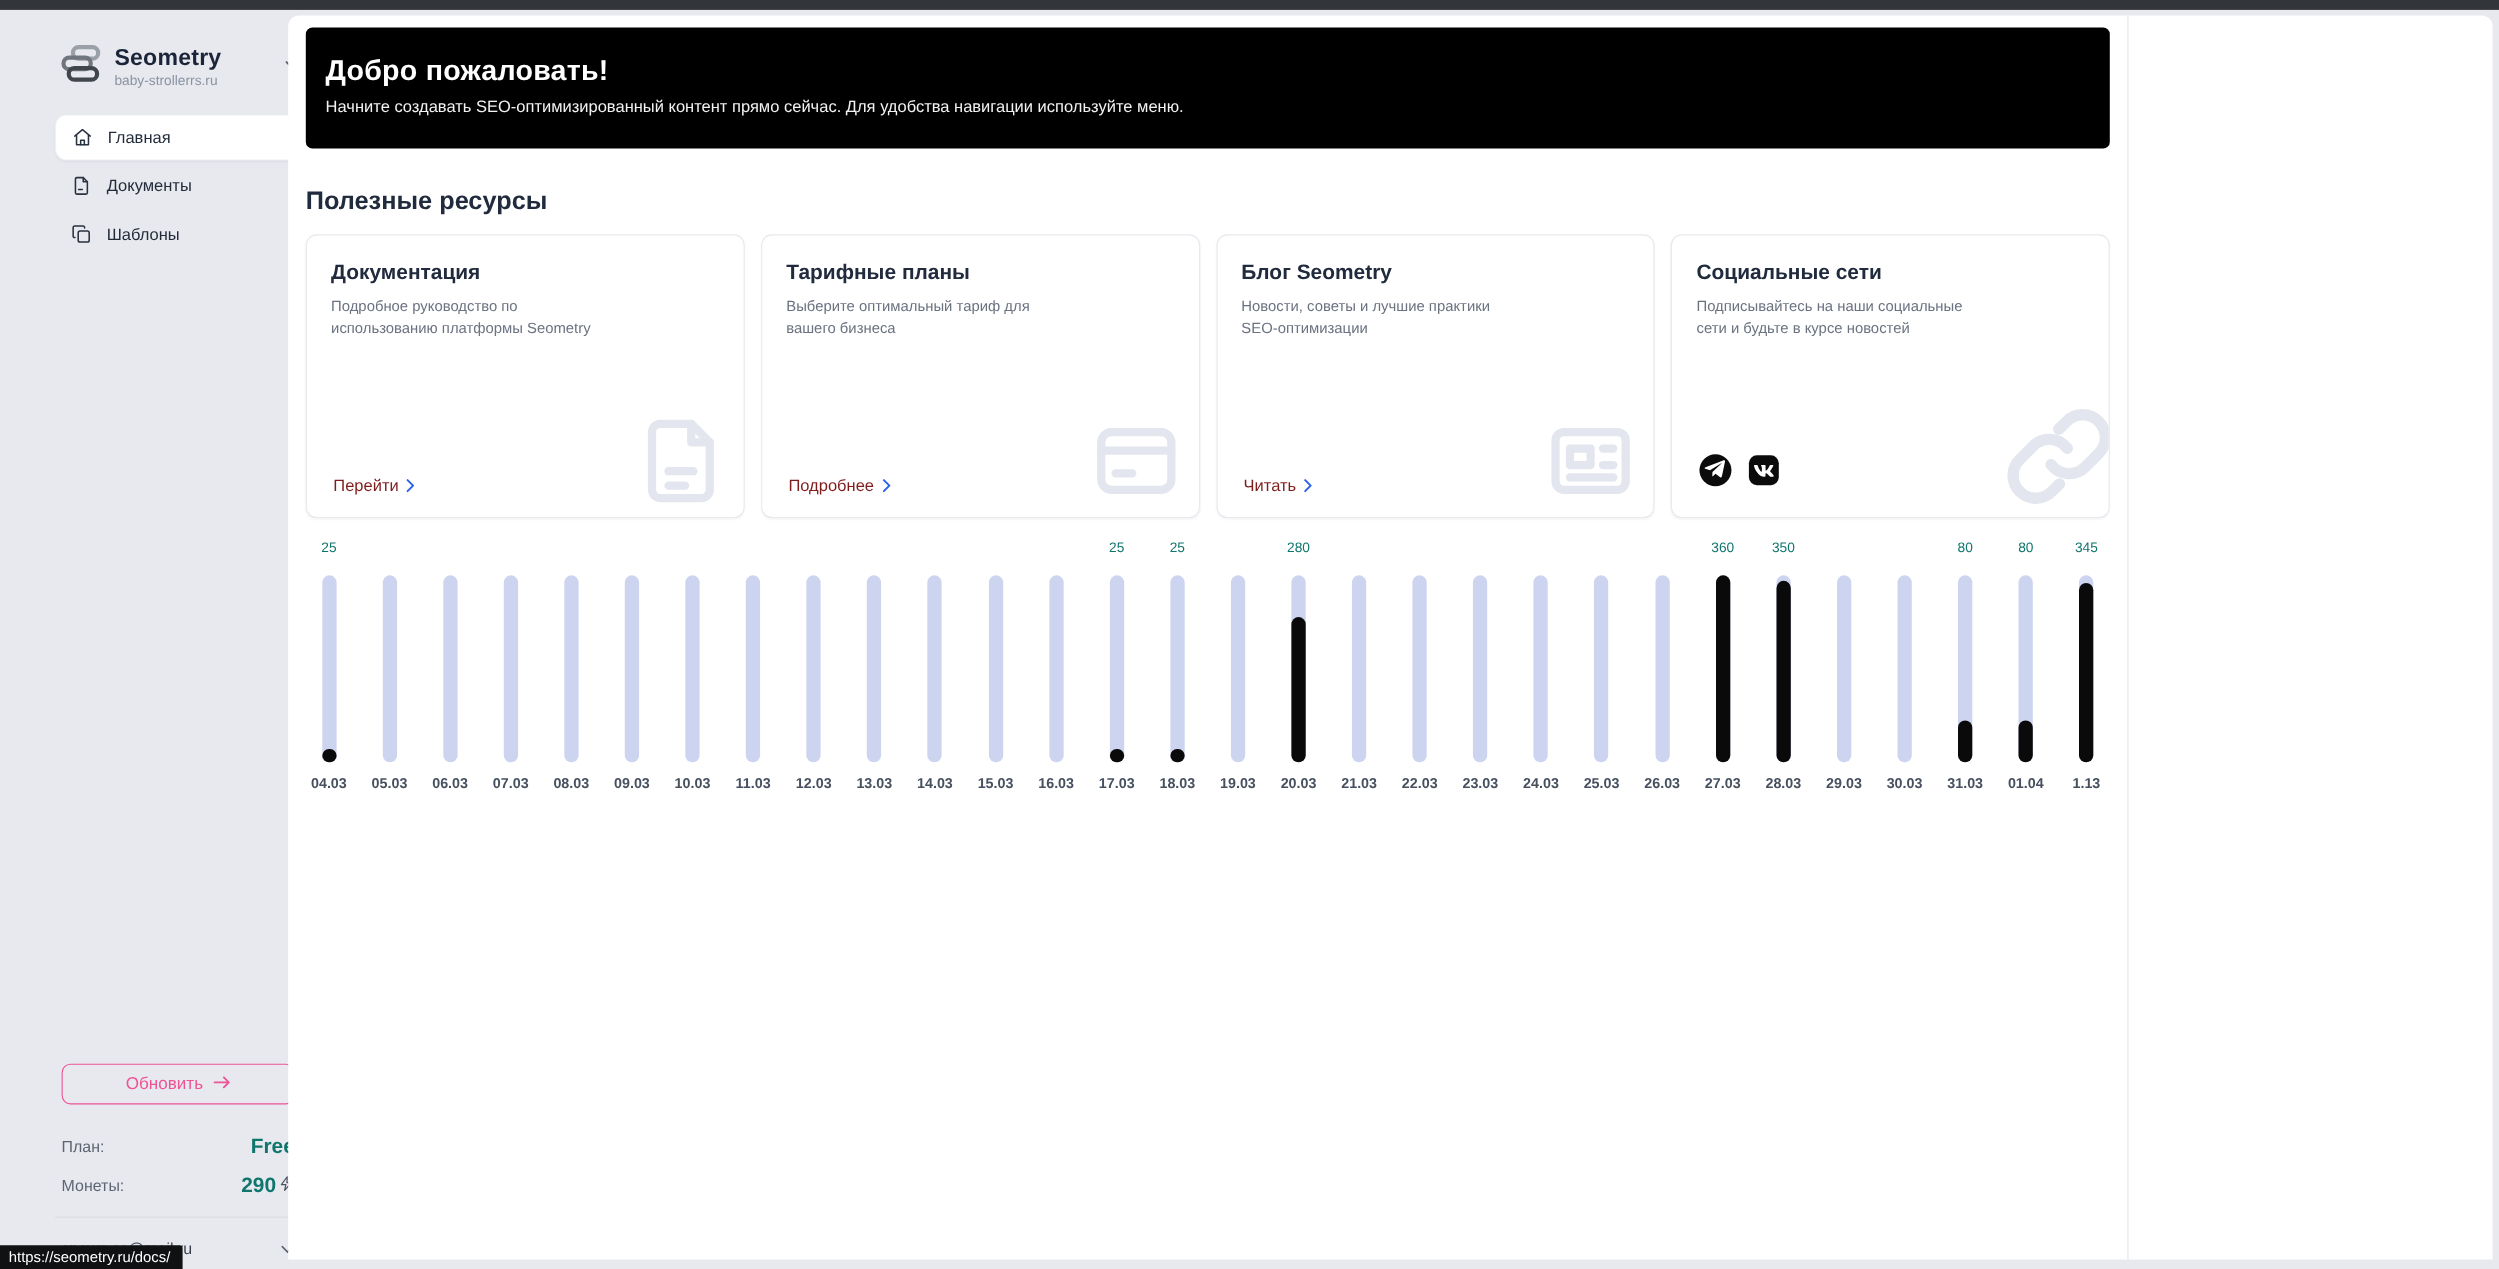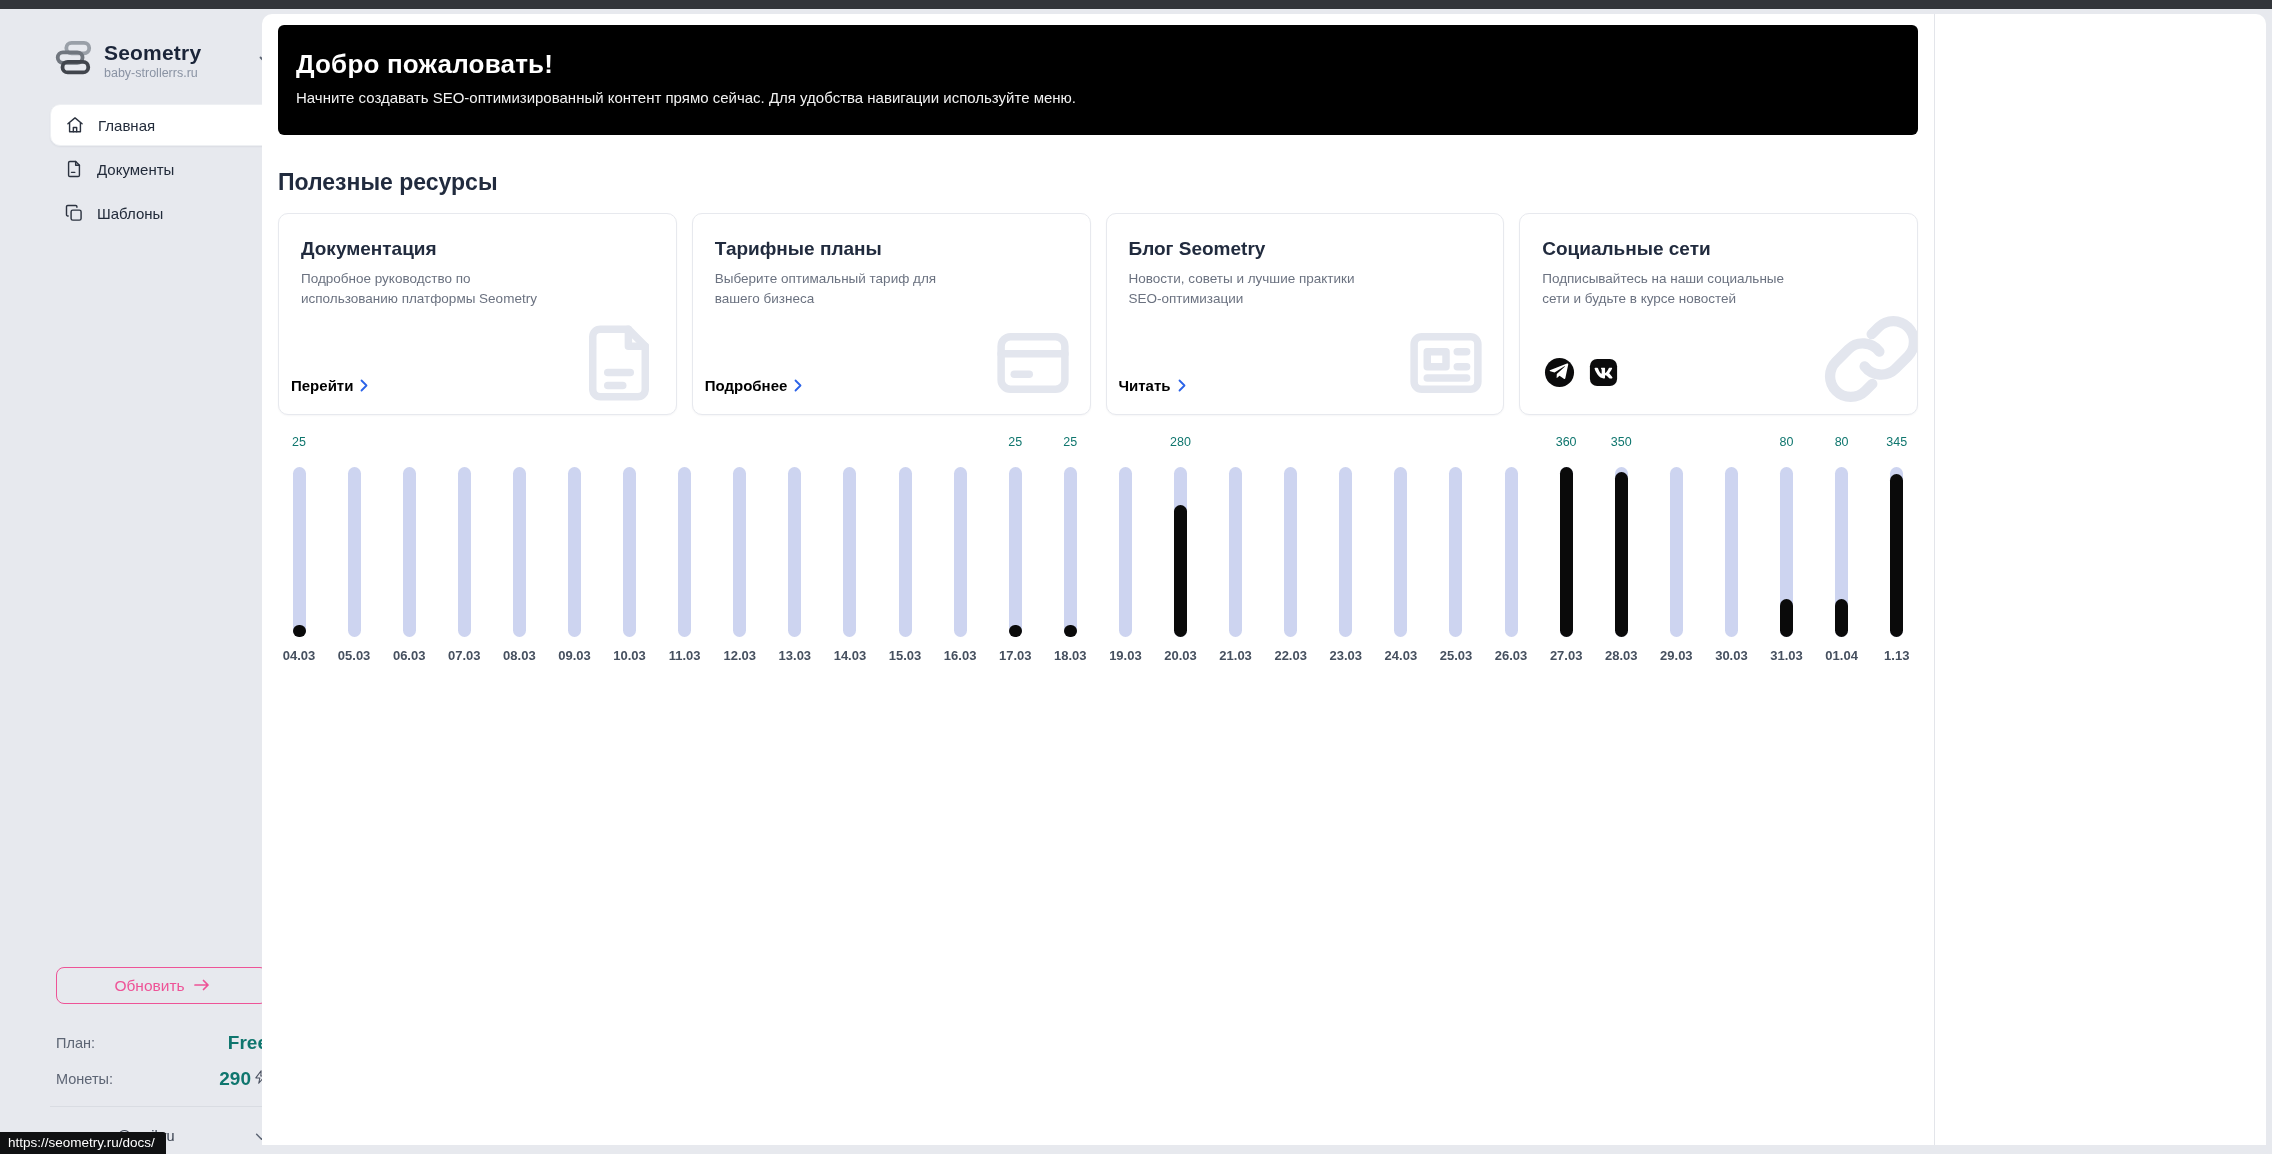--- a/index.html
+++ b/index.html
@@ -39,24 +39,24 @@
   .content { position:absolute; left:0; top:0; width:1672px; height:1131px; padding:11px 16px 0 16px; }
 
   .banner { width:1640px; height:110px; background:#000; border-radius:6px; color:#fff; padding:24px 18px 0 18px; }
   .banner-title { font-size:26px; font-weight:700; letter-spacing:.2px; }
   .banner-sub { font-size:15px; margin-top:9px; color:#f2f2f2; }
 
   .section-heading { font-size:23px; font-weight:600; color:#212b3e; }
   .resources-heading { margin-top:34px; }
 
   .cards { margin-top:17px; display:grid; grid-template-columns:repeat(4,1fr); gap:15px; }
-  .card { position:relative; height:202px; background:#fff; border:1px solid #e7e9ee; border-radius:10px; box-shadow:0 1px 2px rgba(20,30,60,.04); padding:24px 22px; overflow:hidden; }
+  .card { position:relative; height:258px; background:#fff; border:1px solid #e7e9ee; border-radius:10px; box-shadow:0 1px 2px rgba(20,30,60,.04); padding:24px 22px; overflow:hidden; }
   .card-title { font-size:19px; font-weight:600; color:#212b3e; }
   .card-desc { font-size:13.5px; line-height:1.45; color:#6b7280; margin-top:9px; max-width:250px; }
-  .card-link { position:absolute; left:12px; bottom:20px; font-size:15px; font-weight:700; color:#000000; text-decoration:none; display:flex; align-items:center; gap:7px; cursor:pointer; }
+  .card-link { position:absolute; left:24px; bottom:20px; font-size:15px; font-weight:400; color:#7f1d1d; text-decoration:none; display:flex; align-items:center; gap:7px; cursor:pointer; }
   .card-watermark { position:absolute; right:12px; bottom:6px; width:90px; height:90px; }
   .card-watermark.wm-link { right:-14px; bottom:-4px; width:118px; height:118px; }
   .social-row { position:absolute; left:24px; bottom:22px; display:flex; align-items:center; gap:14px; }
   .social-btn { cursor:pointer; display:block; }
 
   .chart-head { margin-top:44px; display:flex; align-items:center; justify-content:space-between; }
   .date-chip { min-width:240px; height:34px; border:1px solid #d8dbe2; border-radius:8px; background:#fff; color:#3b4456; font-size:15px; display:flex; align-items:center; justify-content:center; padding:0 16px; cursor:pointer; }
 
   .chart { margin-top:20px; display:flex; justify-content:space-between; width:1640px; }
   .bar-col { width:42px; display:flex; flex-direction:column; align-items:center; }

